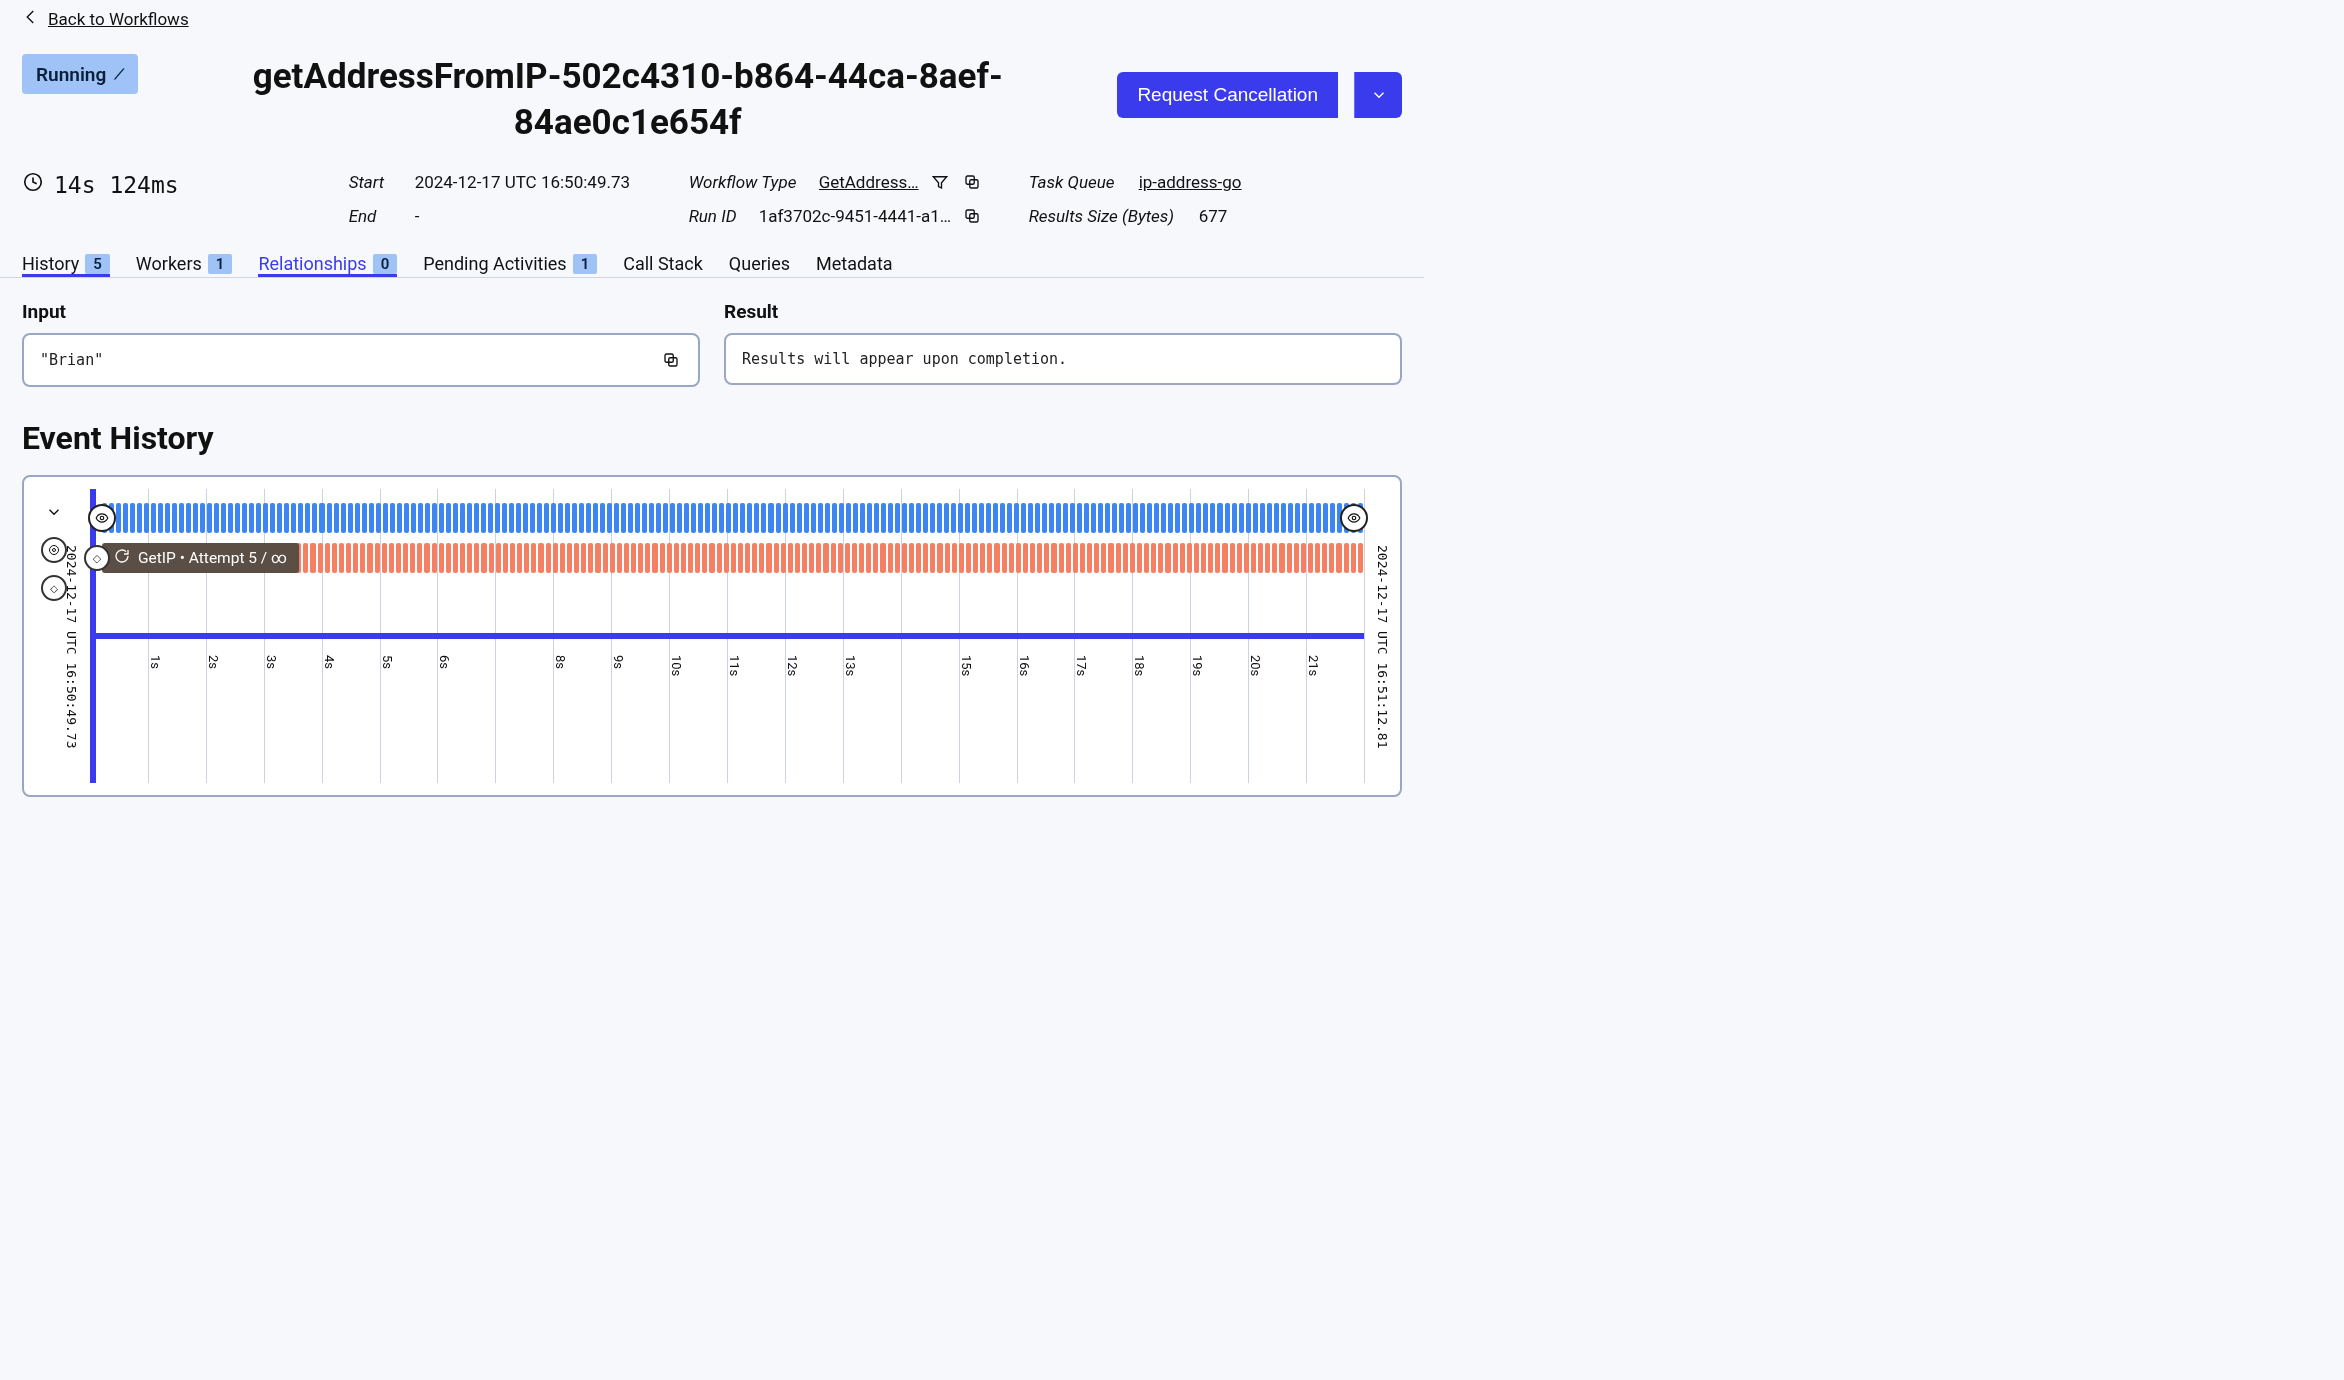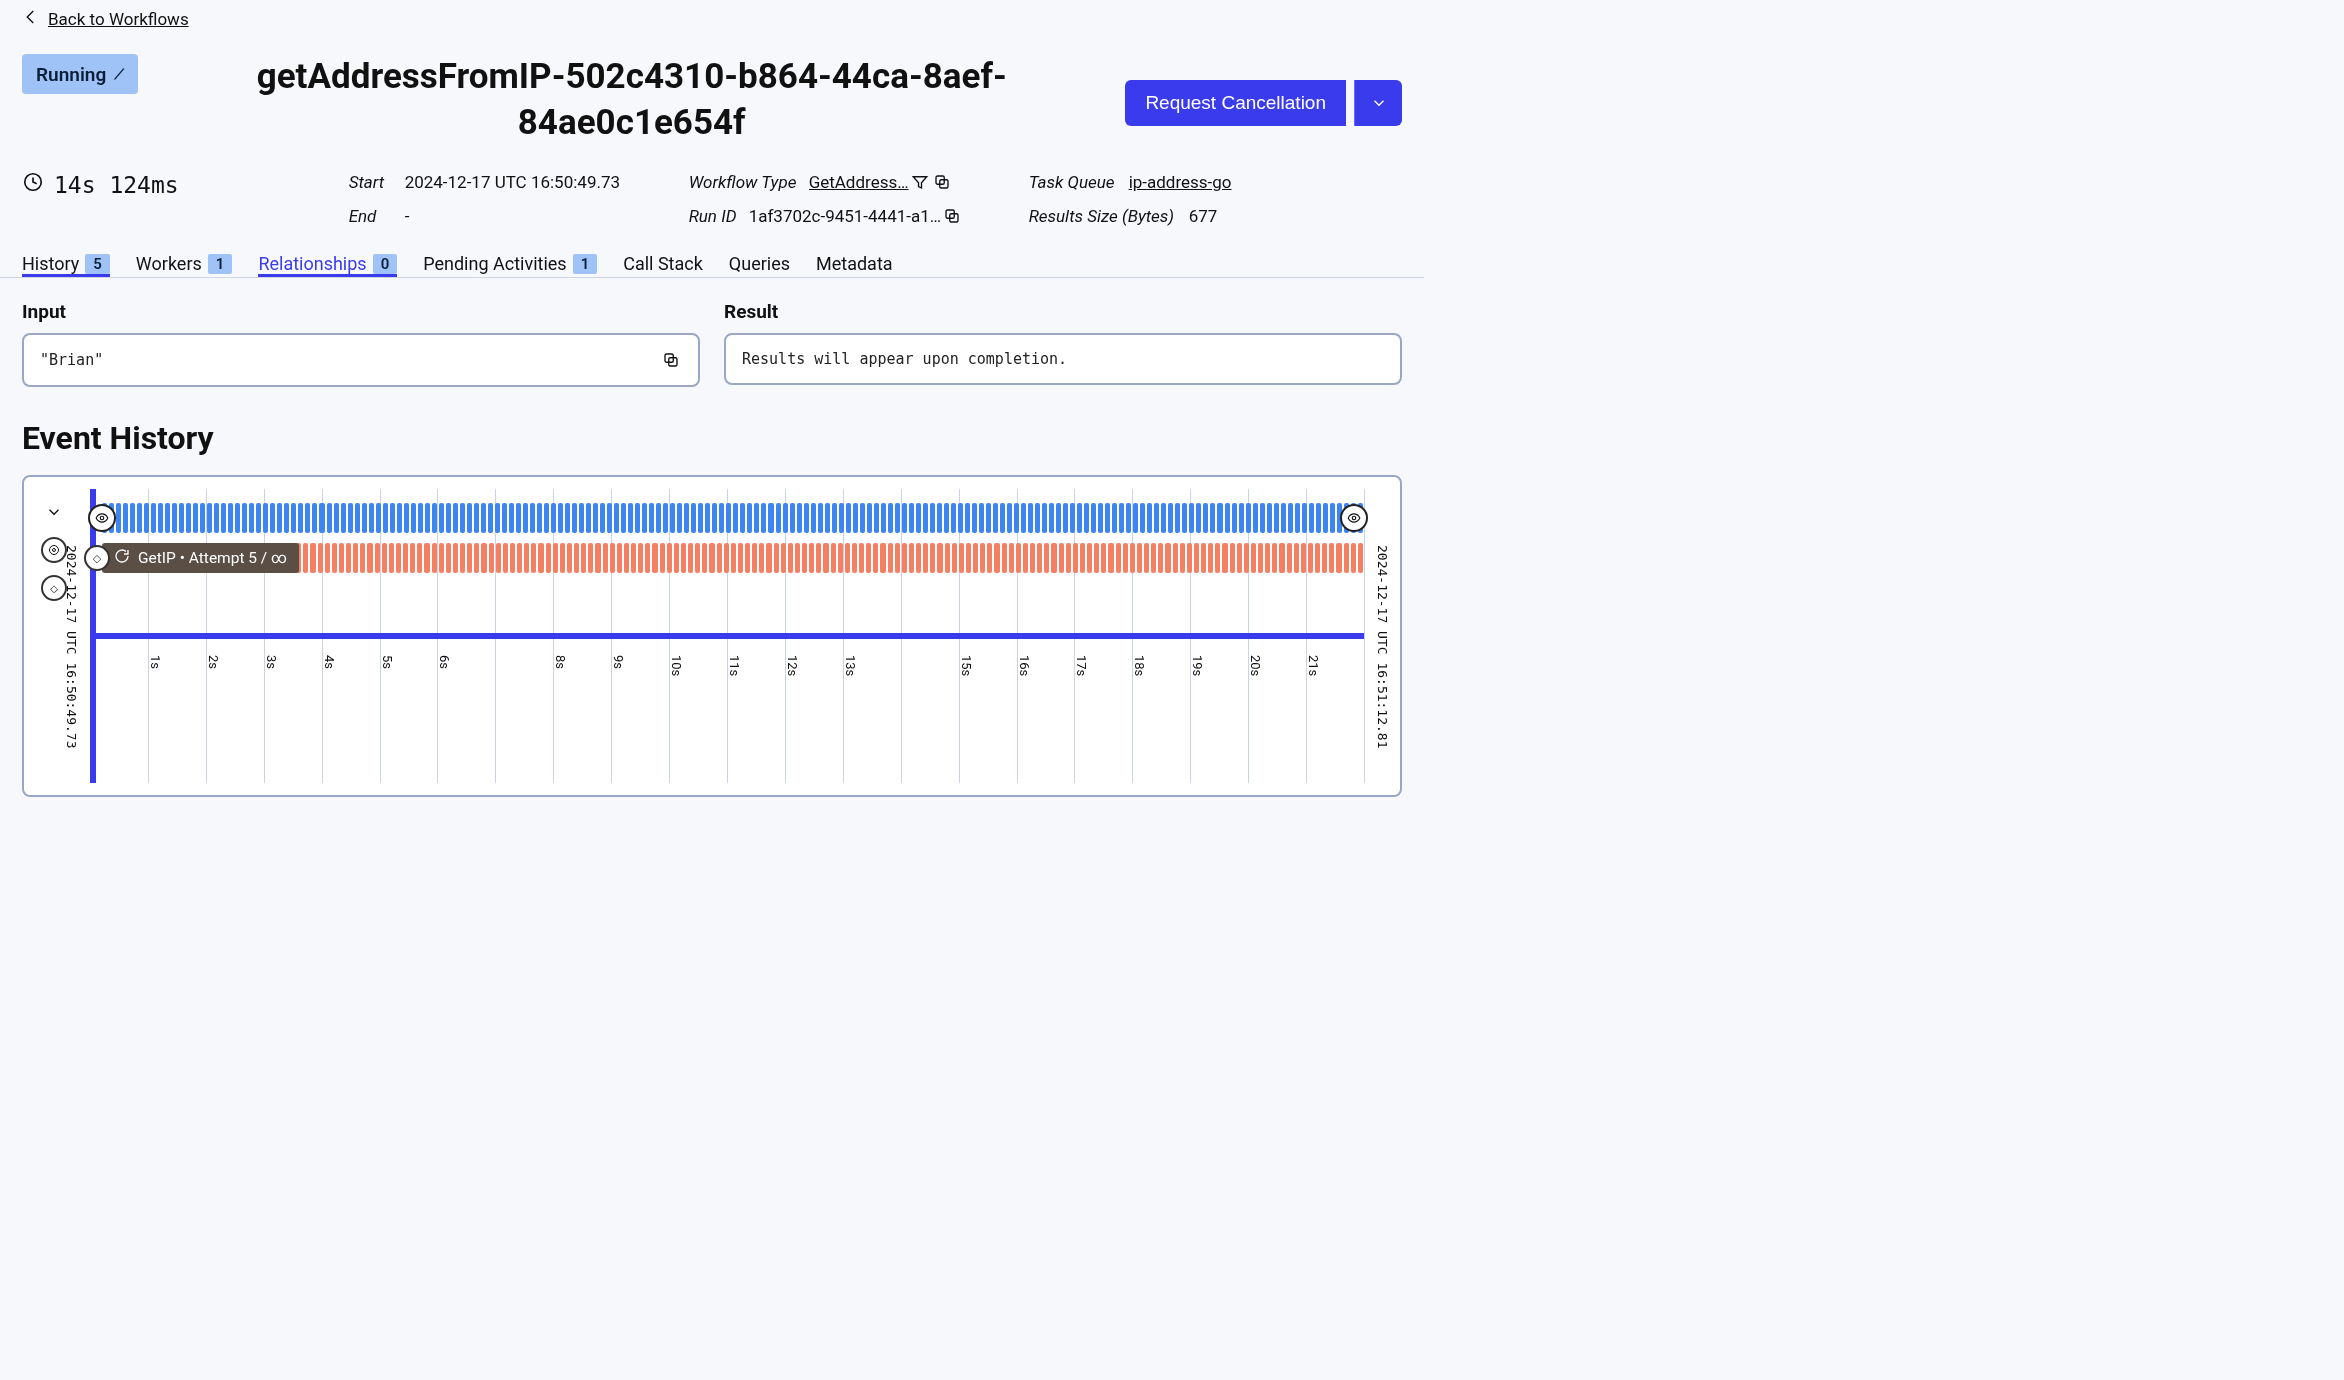--- a/index.html
+++ b/index.html
@@ -28,21 +28,21 @@
   .status-badge .pulse {
     font-size: 14px; line-height: 1;
   }
   .title-wrap {
     flex: 1; text-align: center; padding: 0 20px;
   }
   .title {
     font-size: 35px; font-weight: 700; line-height: 1.3;
     color: #111; max-width: 820px; margin: 0 auto;
   }
-  .action-group { display: flex; align-items: flex-end; gap: 8px; margin-top: 26px; }
+  .action-group { display: flex; align-items: flex-end; gap: 16px; margin-top: 18px; }
   .btn-primary {
     background: #3b3bee; color: #fff; font-size: 19px; font-weight: 500;
     padding: 10px 20px; border-radius: 6px 0 0 6px; border: none;
     height: 46px; display: inline-flex; align-items: center;
   }
   .btn-caret {
     background: #3b3bee; color: #fff; width: 48px; height: 46px;
     border-radius: 0 6px 6px 0; border: none; border-left: 1px solid #6a6af4;
     display: inline-flex; align-items: center; justify-content: center;
     font-size: 18px;
@@ -53,21 +53,21 @@
   .dur { display: flex; align-items: center; gap: 10px; font-family: "Menlo","Consolas",monospace; font-size: 23px; text-align: center; }
   .dur .clk { font-size: 22px; }
   .meta-grid {
     display: grid;
     grid-template-columns: 340px 340px 320px;
     row-gap: 12px;
     column-gap: 0;
     margin-left: 170px;
     align-items: center;
   }
-  .meta-cell { display: flex; align-items: center; gap: 0; }
+  .meta-cell { display: flex; align-items: center; gap: 10px; }
   .meta-label { font-style: italic; color: #111; font-size: 17px; width: 120px; }
   .meta-val { font-size: 17px; color: #111; }
   .meta-val.link { text-decoration: underline; }
   .meta-val.trunc { max-width: 200px; overflow: hidden; text-overflow: ellipsis; white-space: nowrap; }
   .icon-btn { display:inline-flex; align-items:center; justify-content:center; width:22px; height:22px; }
   .icon-sm { width:18px; height:18px; stroke:#111; stroke-width:1.8; fill:none; }
   .tabs {
     display: flex; gap: 26px; margin-top: 26px; border-bottom: 1px solid #cfd5e1;
     align-items: center;
     margin-left: -22px; margin-right: -22px; padding-left: 22px; padding-right: 22px;

